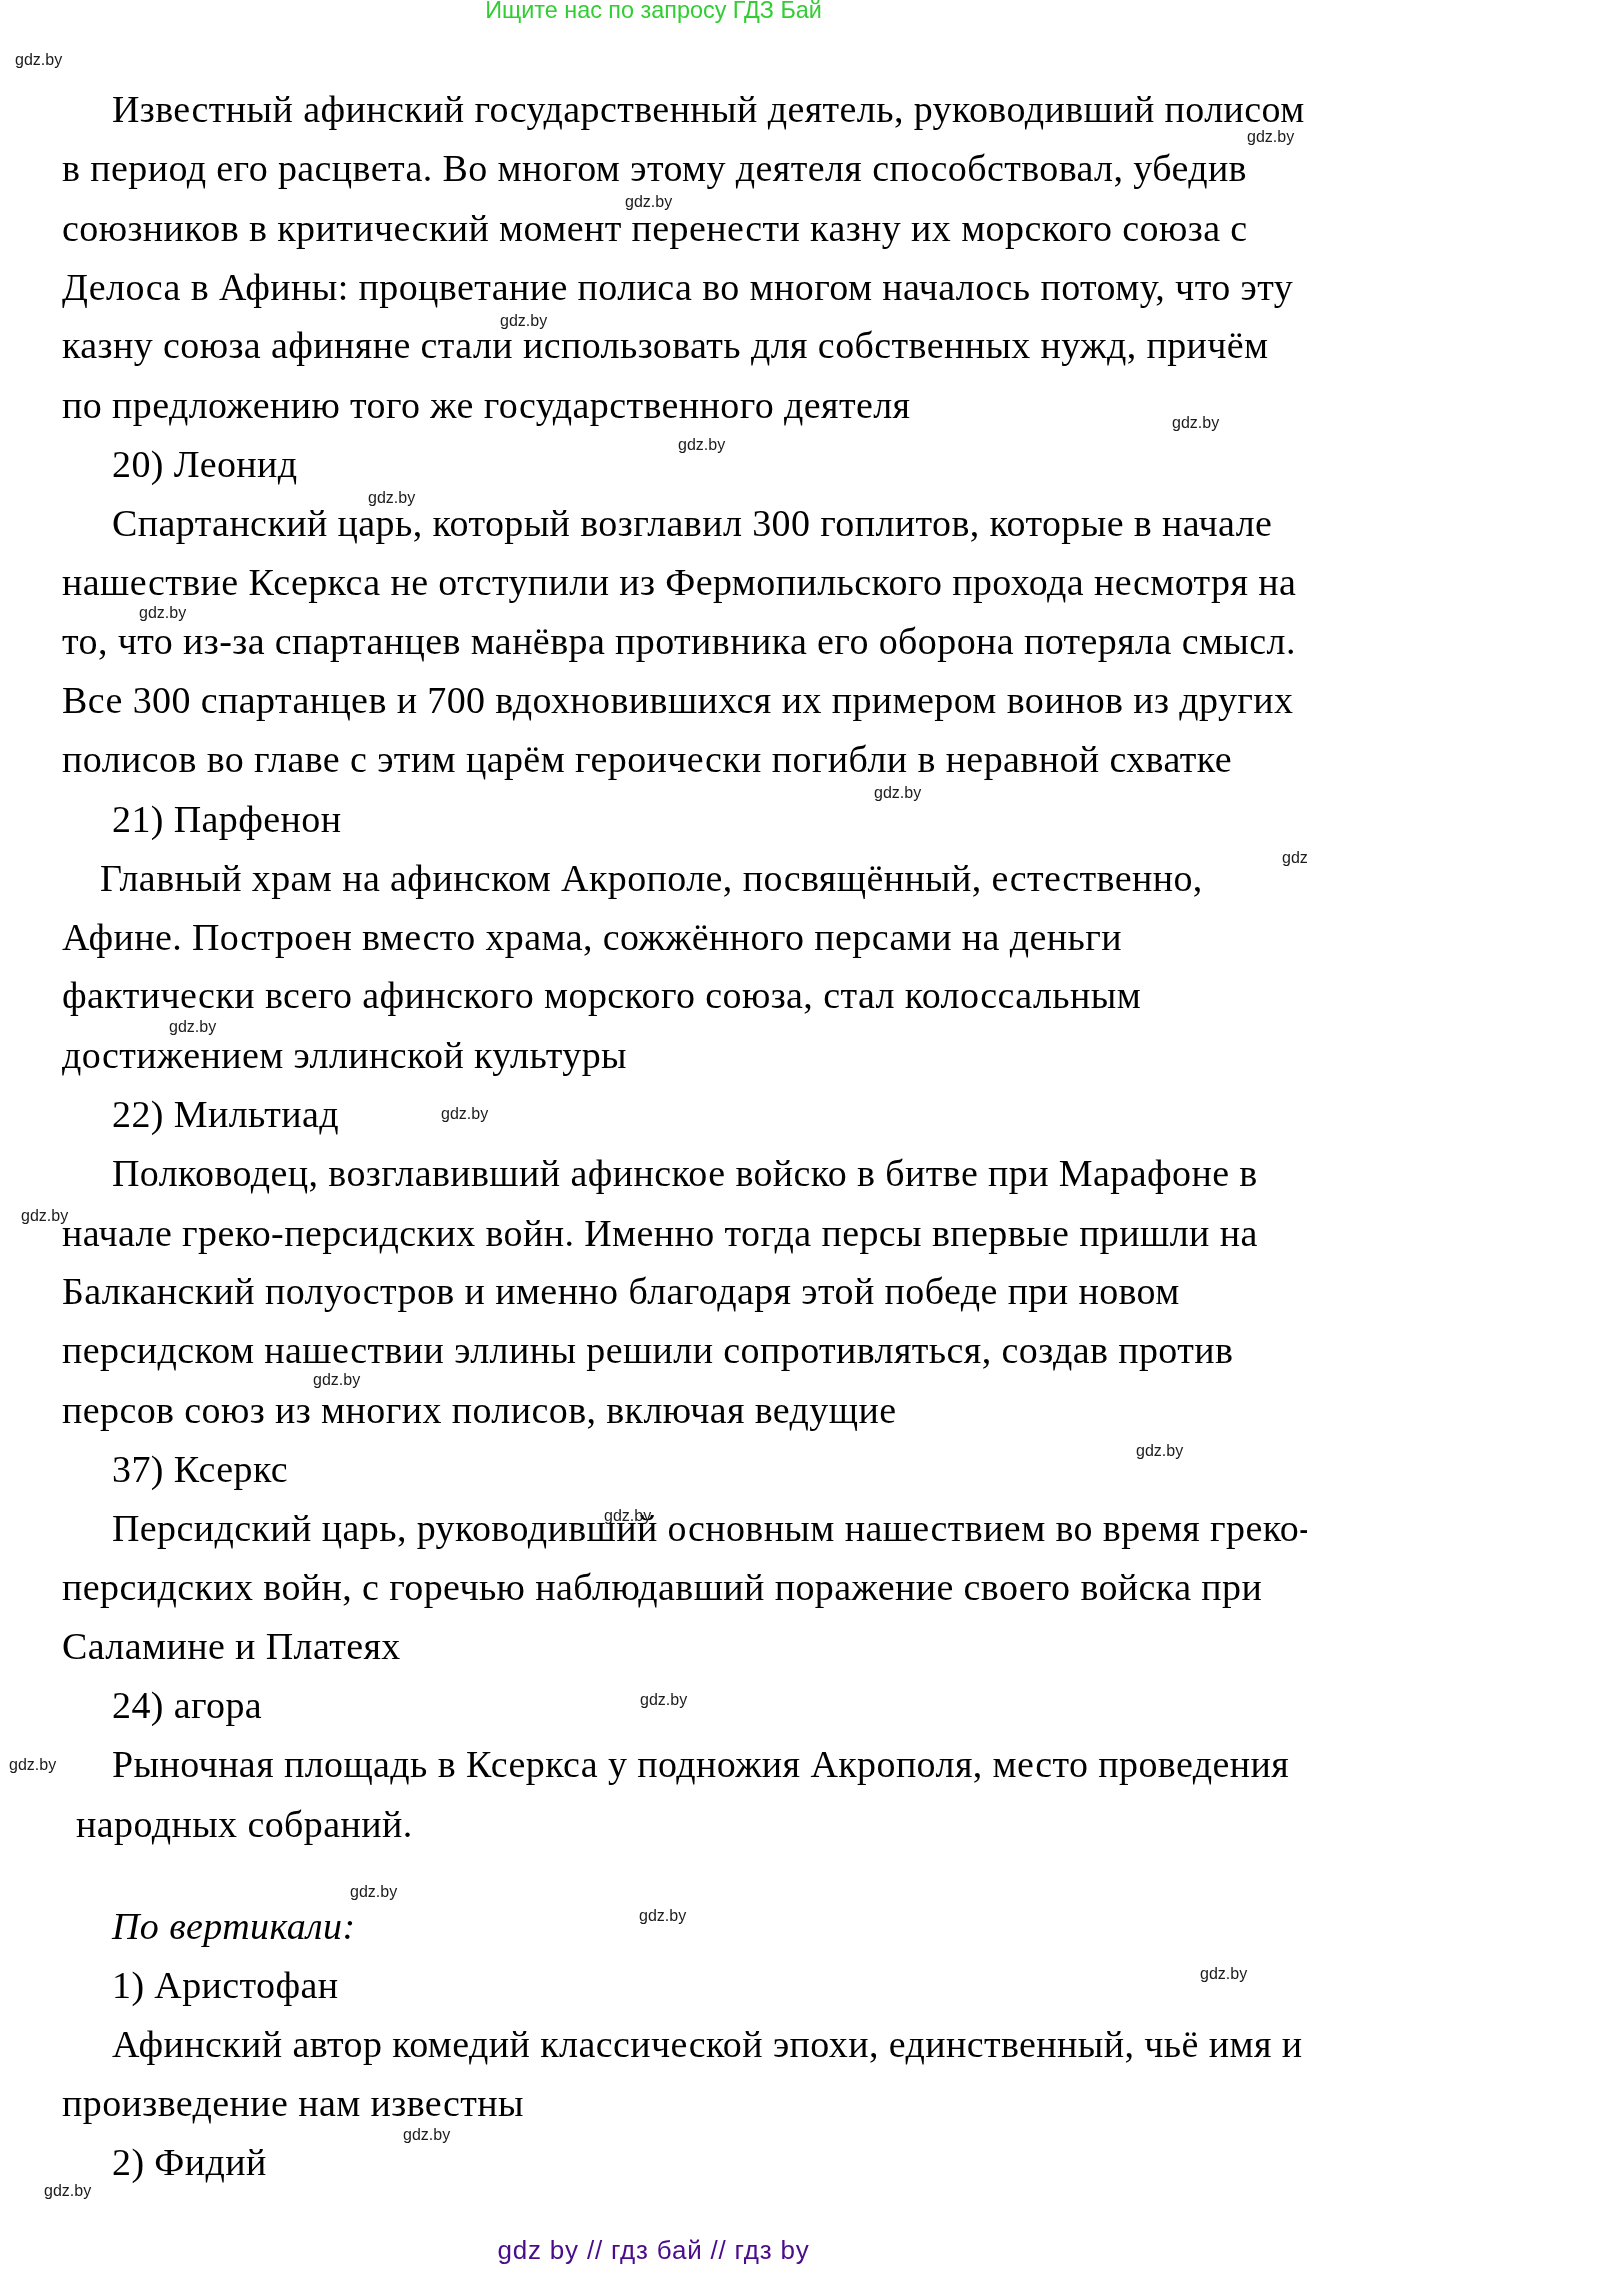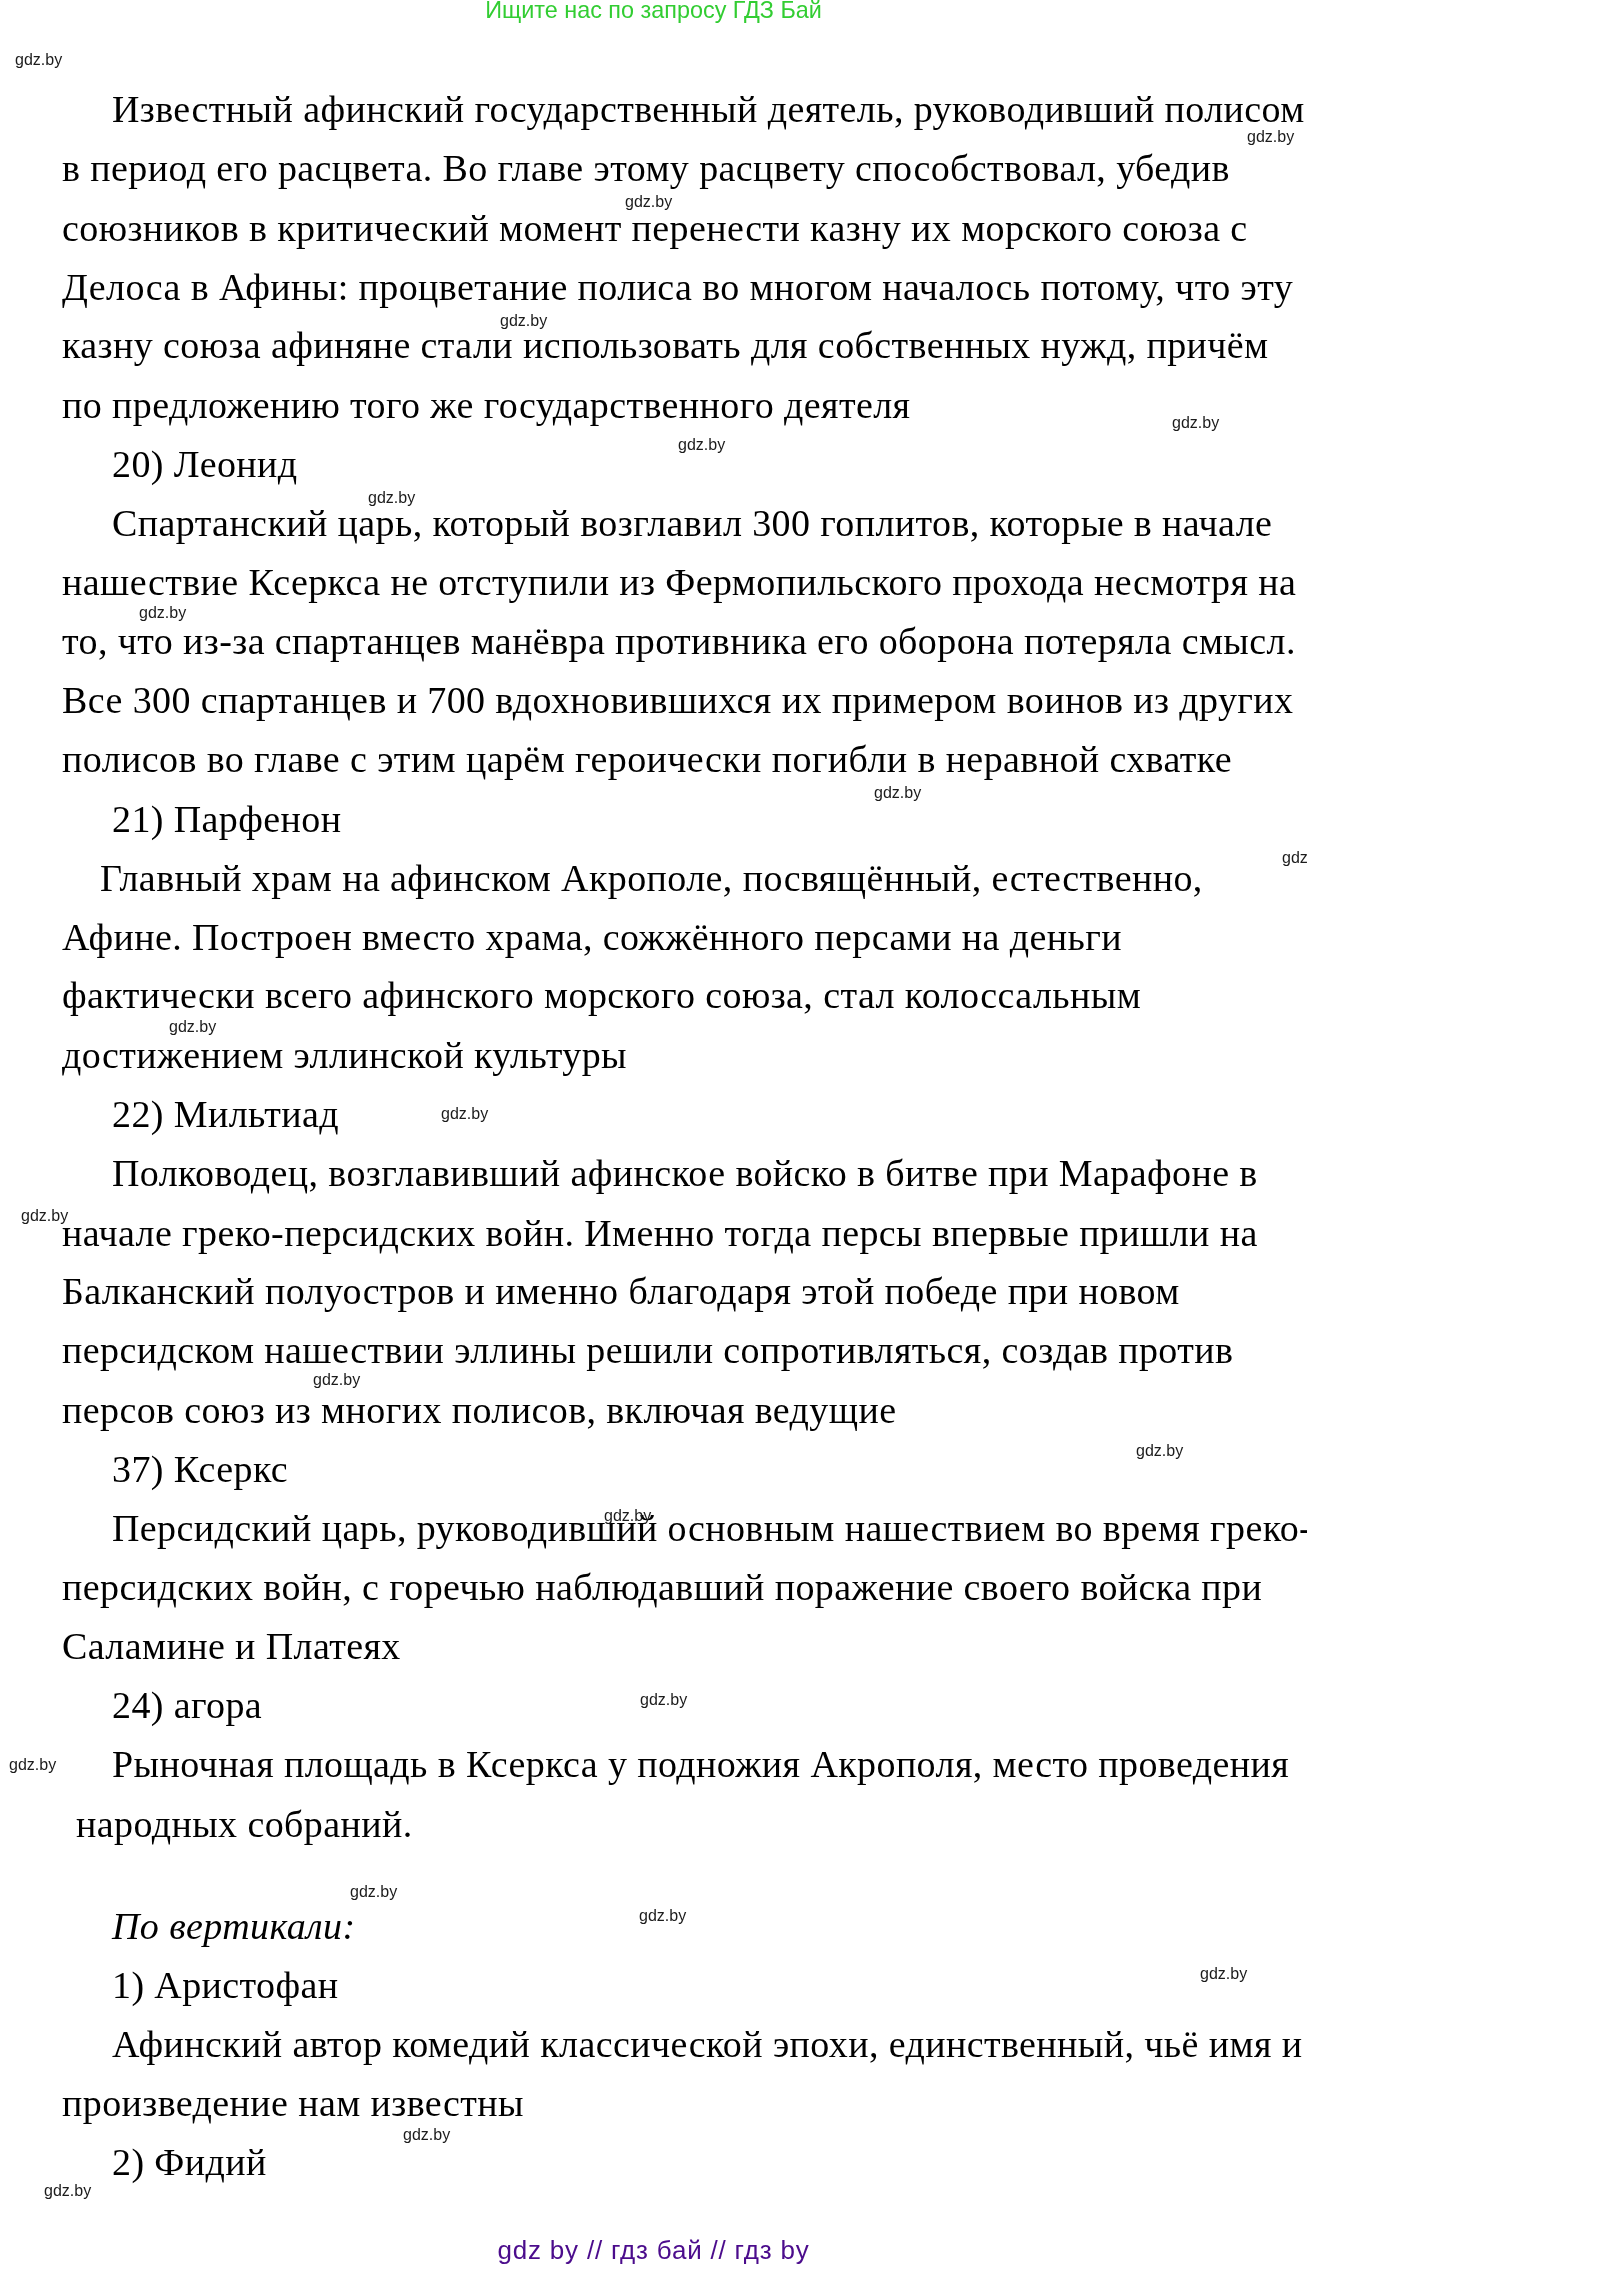--- a/index.html
+++ b/index.html
@@ -48,21 +48,21 @@
   }
 </style>
 </head>
 <body>
 
 <div class="page">
   <div class="promo-header">Ищите нас по запросу ГДЗ Бай</div>
 
   <div id="lines">
       <div class="line" style="top: 89px; left: 112px;">Известный афинский государственный деятель, руководивший полисом</div>
-      <div class="line" style="top: 148px; left: 62px;">в период его расцвета. Во главе этому расцвету способствовал, убедив</div>
+      <div class="line" style="top: 148px; left: 62px;">в период его расцвета. Во многом этому деятеля способствовал, убедив</div>
       <div class="line" style="top: 208px; left: 62px;">союзников в критический момент перенести казну их морского союза с</div>
       <div class="line" style="top: 267px; left: 62px;">Делоса в Афины: процветание полиса во многом началось потому, что эту</div>
       <div class="line" style="top: 325px; left: 62px;">казну союза афиняне стали использовать для собственных нужд, причём</div>
       <div class="line" style="top: 385px; left: 62px;">по предложению того же государственного деятеля</div>
       <div class="line" style="top: 444px; left: 112px;">20) Леонид</div>
       <div class="line" style="top: 503px; left: 112px; text-align: right;">Спартанский царь, который возглавил 300 гоплитов, которые в начале</div>
       <div class="line" style="top: 562px; left: 62px;">нашествие Ксеркса не отступили из Фермопильского прохода несмотря на</div>
       <div class="line" style="top: 621px; left: 62px;">то, что из-за спартанцев манёвра противника его оборона потеряла смысл.</div>
       <div class="line" style="top: 680px; left: 62px;">Все 300 спартанцев и 700 вдохновившихся их примером воинов из других</div>
       <div class="line" style="top: 739px; left: 62px;">полисов во главе с этим царём героически погибли в неравной схватке</div>

